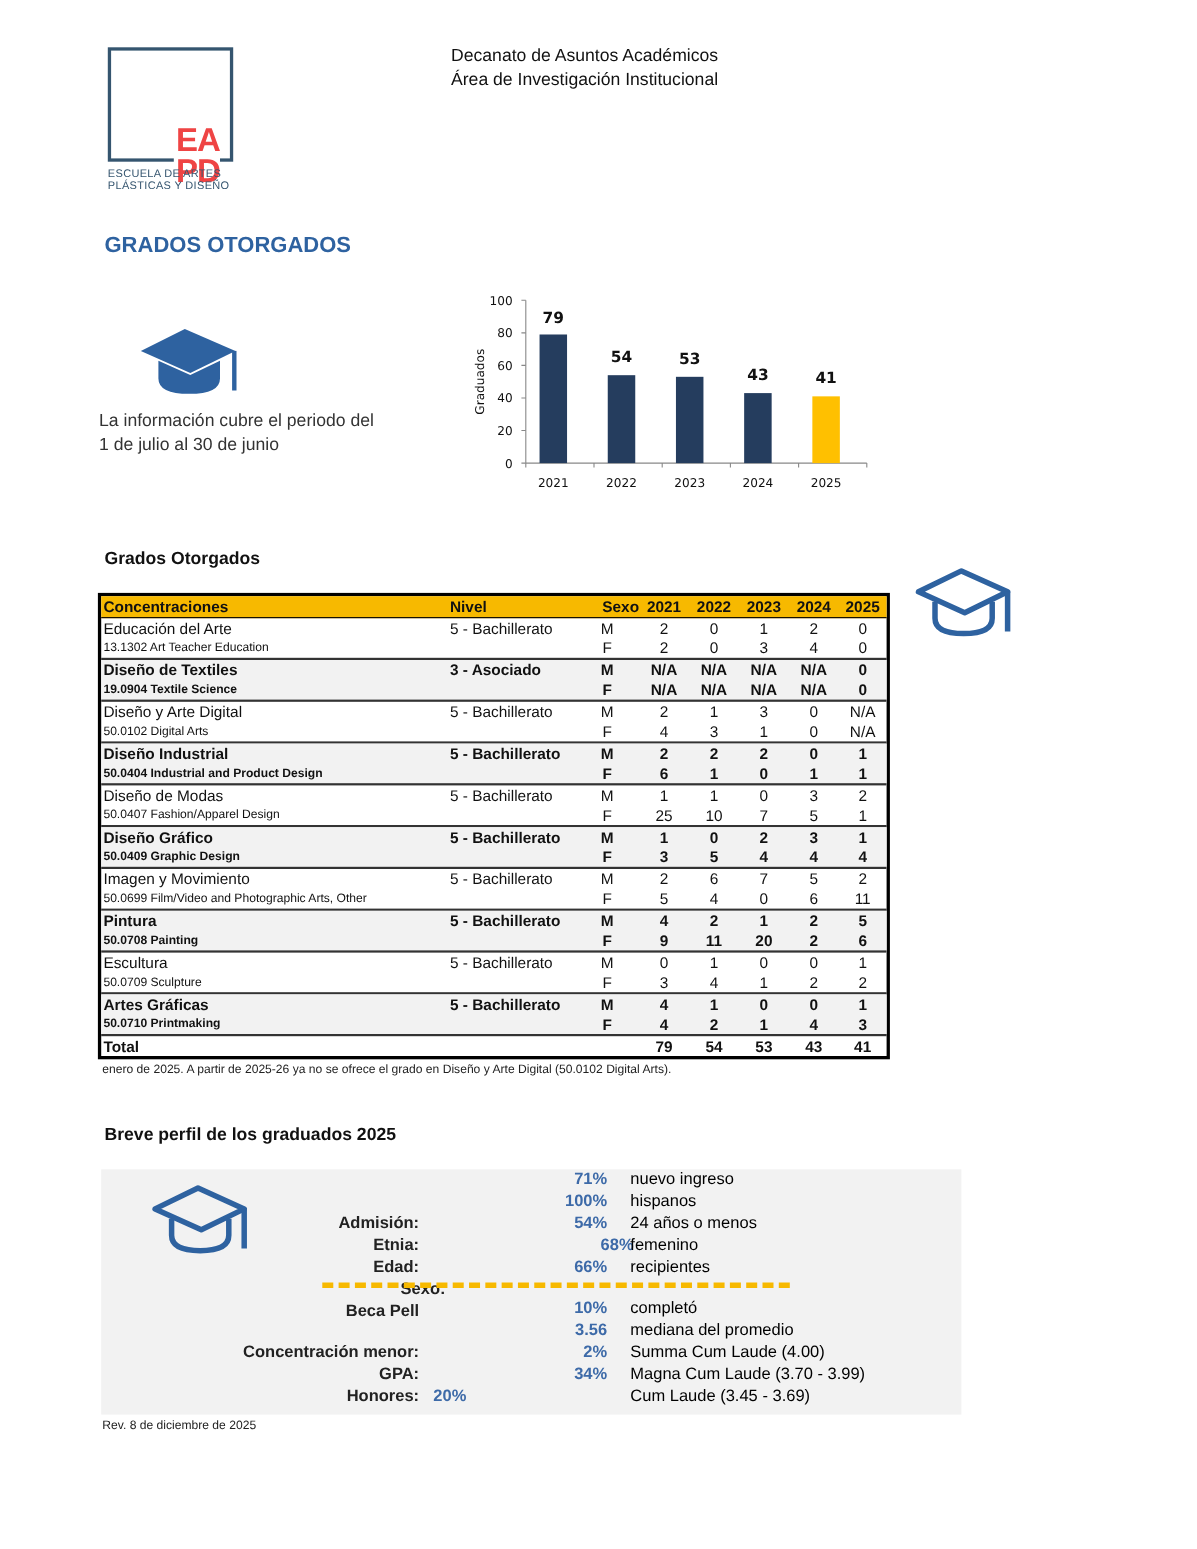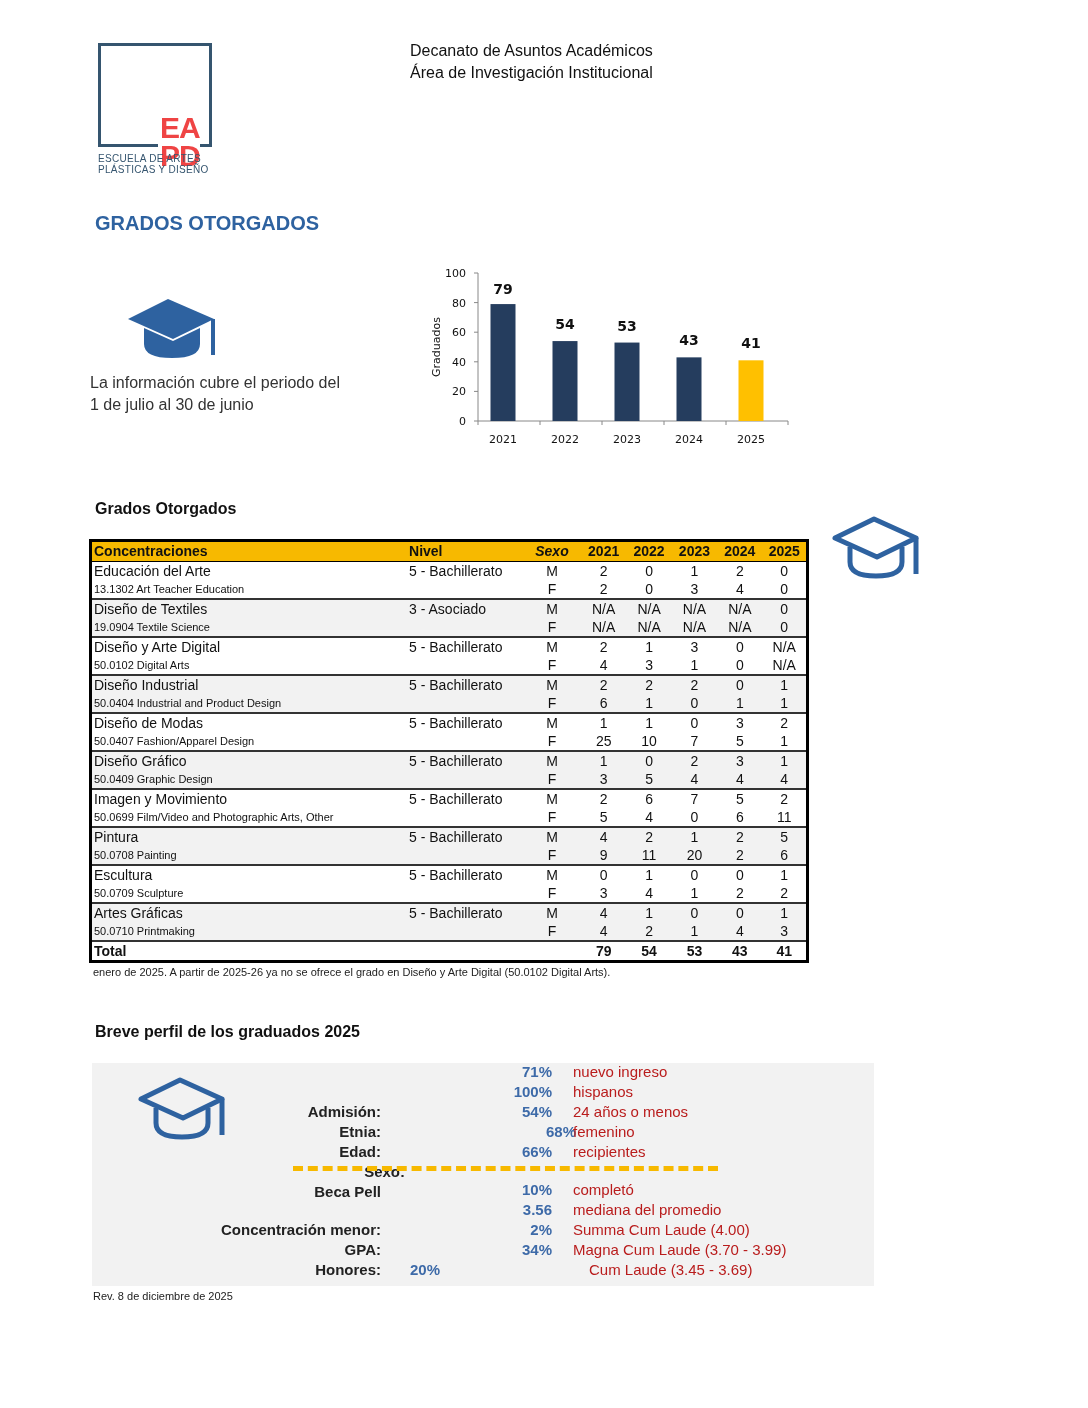--- a/index.html
+++ b/index.html
@@ -23,41 +23,41 @@
   #chart { left:420px; top:258px; width:380px; height:200px; }
   #chart text { font-family:"DejaVu Sans", sans-serif; }
 
   
   #table-title { left:95px; top:500px; font-size:16px; font-weight:bold; }
   #cap-outline-1 { left:830px; top:514px; width:92px; height:70px; }
   #deg-table { left:89px; top:539px; width:720px; border:3px solid #000; box-sizing:border-box; }
   .thead { display:flex; background:#f7b900; height:19px; line-height:19px; font-weight:bold; font-size:14px; border-bottom:1px solid #000; }
   .group { border-bottom:2px solid #333; }
   .group:last-of-type { border-bottom:none; }
-  .group.alt { background:#f2f2f2; }
+  .group.alt { background:#f2f2f2;font-weight:bold; }
   .row { display:flex; height:18px; line-height:18px; font-size:14px; }
   .c-name { width:293px; padding-left:2px; box-sizing:border-box; white-space:nowrap; overflow:hidden; }
   .c-nivel { width:118px; white-space:nowrap;padding-left:34px; }
   .c-sexo { width:60px; text-align:center; }
   .c-yr { width:47px; text-align:center; }
   .c-yr.last { width:45px; }
   .sub-name { font-size:11px; }
   .row.total { font-weight:bold; border-top:2px solid #333; }
-  .thead .c-sexo { text-align:center;font-style:italic; }
+  .thead .c-sexo { text-align:right; }
 
   #note { left:93px; top:964px; width:700px; font-size:11px; line-height:16px; color:#222; }
 
   
   #profile-title { left:95px; top:1023px; font-size:16px; font-weight:bold; }
   #profile-box { left:92px; top:1063px; width:782px; height:223px; background:#f2f2f2; }
   #cap-outline-2 { left:136px; top:1075px; width:92px; height:70px; }
   .p-row { position:absolute; height:20px; line-height:20px; font-size:15px; }
   .p-label { position:absolute; right:707px; font-weight:bold; color:#222; text-align:right; white-space:nowrap;margin-top:40px; }
   .p-val { position:absolute; right:536px; font-weight:bold; color:#3d6aa8; text-align:right; }
-  .p-desc { position:absolute; left:573px; color:#b91c1c; white-space:nowrap; }
+  .p-desc { position:absolute; left:573px; color:#000000; white-space:nowrap; }
   #dash-sep { left:293px; top:1166px; width:425px; height:0; border-top:5px dashed #f7b900; }
 
   #rev { left:93px; top:1290px; font-size:11px; color:#222; }
 </style>
 </head>
 <body>
 
 <div id="logo" class="abs">
   <div class="box"></div>
   <div class="letters">
@@ -438,21 +438,21 @@
     <div class="p-row" style="top: 1220px; left: 0px; width: 1088px;">
       <span class="p-label">Honores:</span>
       <span class="p-val">2%</span>
       <span class="p-desc">Summa Cum Laude (4.00)</span>
     </div>
     <div class="p-row" style="top: 1240px; left: 0px; width: 1088px;">
       <span class="p-label"></span>
       <span class="p-val">34%</span>
       <span class="p-desc">Magna Cum Laude (3.70 - 3.99)</span>
     </div>
-    <div class="p-row" style="top: 1260px; left: 16px; width: 960px;">
+    <div class="p-row" style="top: 1260px; left: 0px; width: 960px;">
       <span class="p-label"></span>
       <span class="p-val">20%</span>
       <span class="p-desc">Cum Laude (3.45 - 3.69)</span>
     </div>
   </div>
 <div id="dash-sep" class="abs"></div>
 
 <div id="rev" class="abs">Rev. 8 de diciembre de 2025</div>
 
 </body></html>

